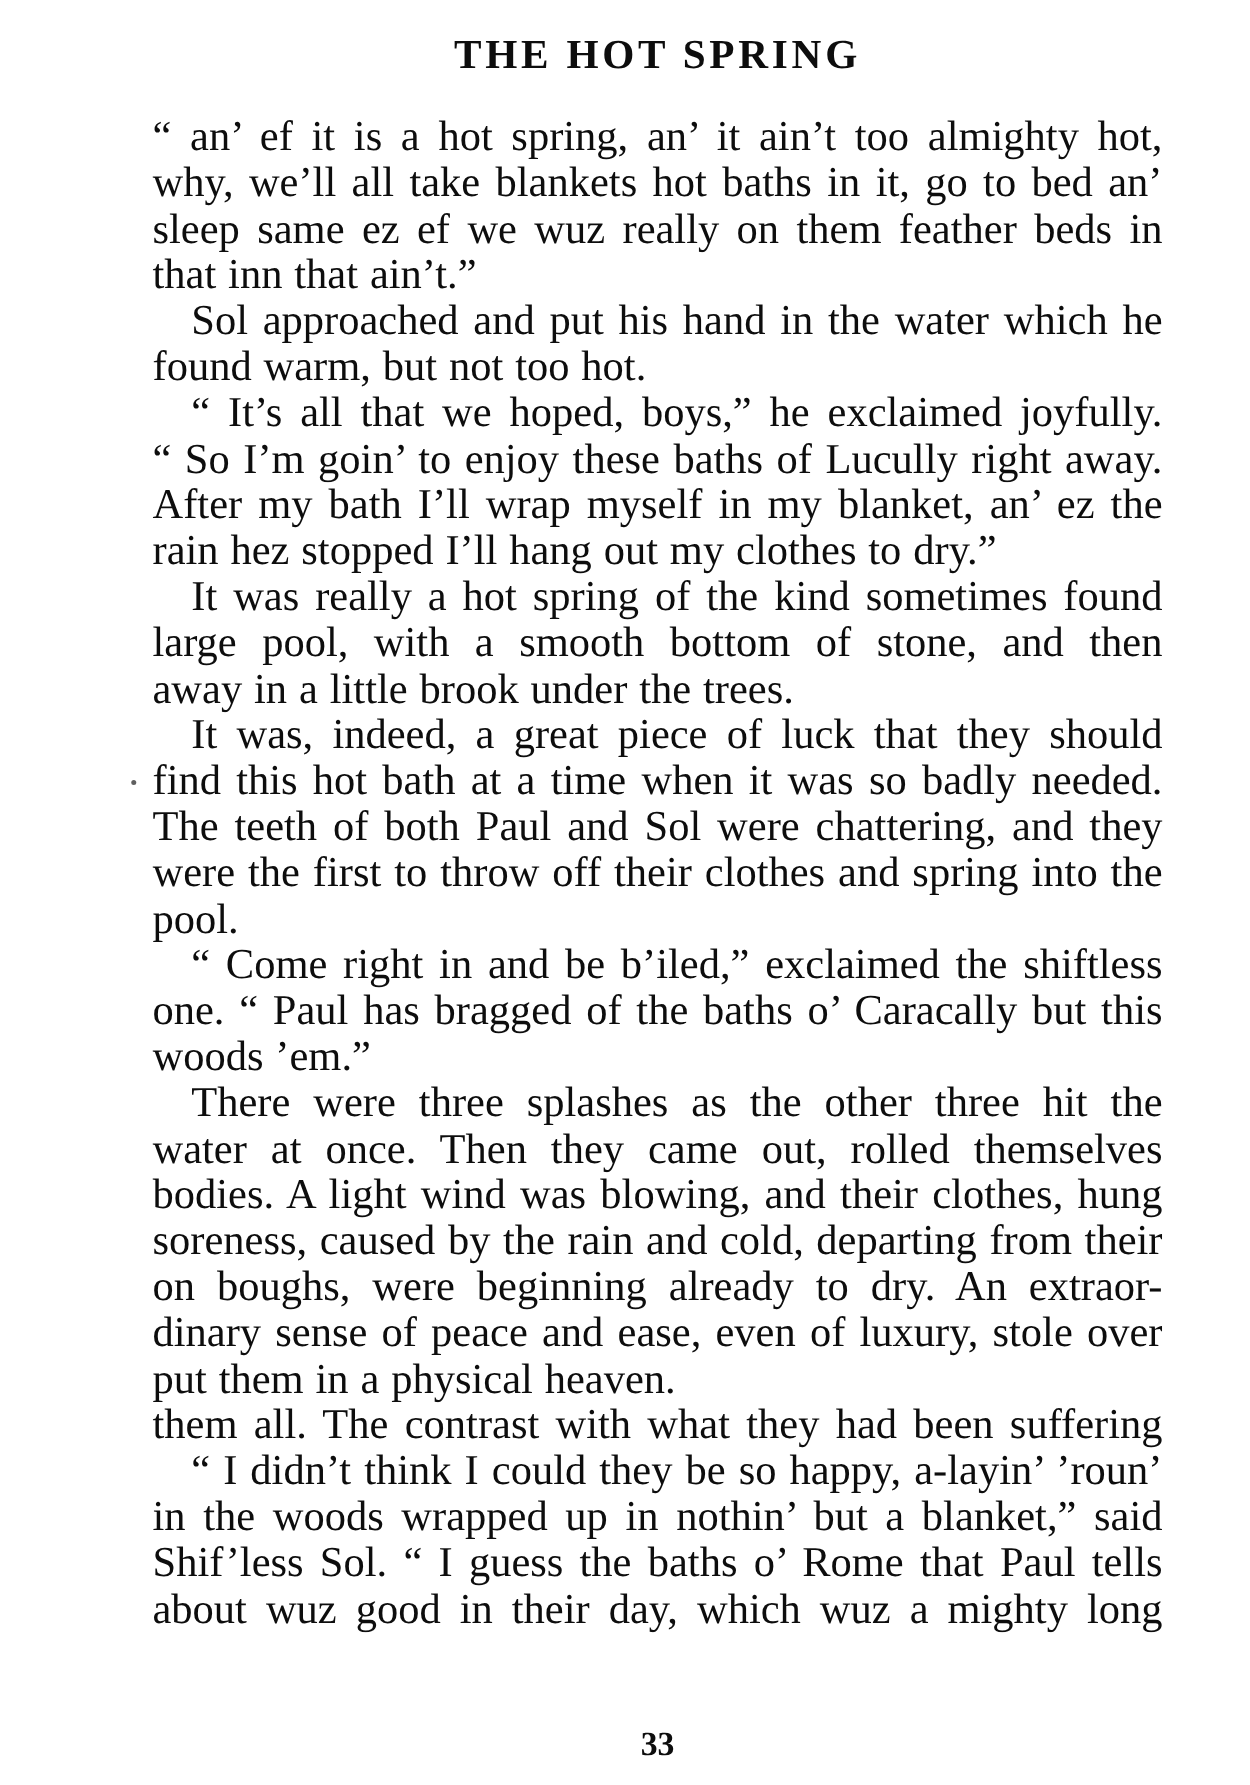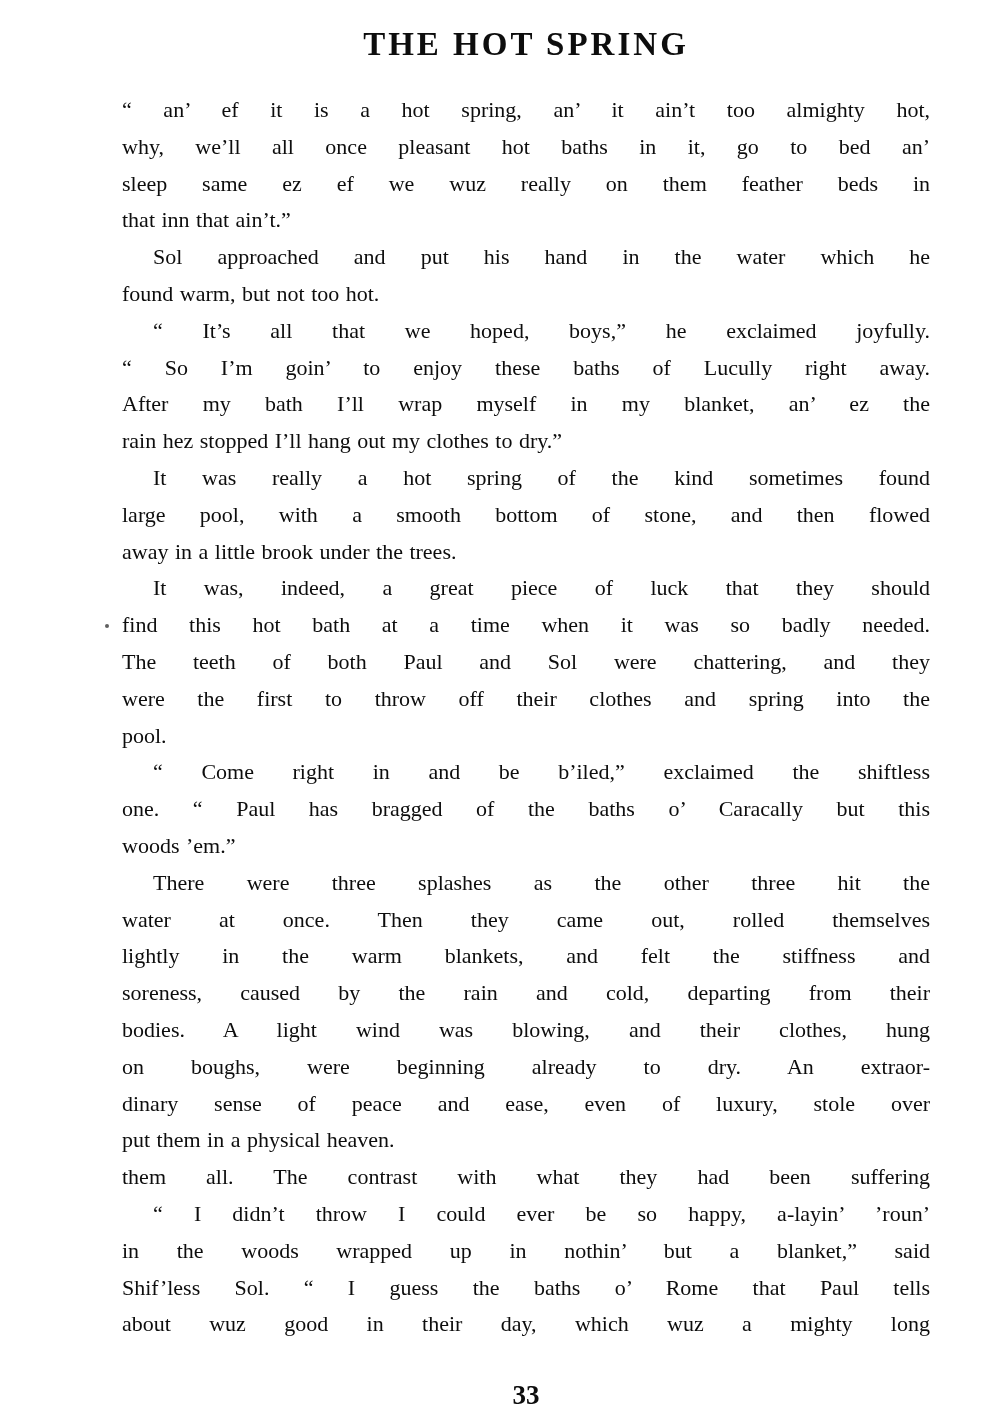--- a/index.html
+++ b/index.html
@@ -27,21 +27,21 @@
     line-height: 36px;
     font-weight: 600;
     letter-spacing: 3px;
     white-space: nowrap;
   }
   .text-block {
     position: absolute;
     top: 92px;
     left: 122px;
     width: 808px;
-    font-size: 22px;
+    font-size: 34px;
     line-height: 36.8px;
     word-spacing: 1px;
   }
   .line {
     text-align: justify;
     text-align-last: justify;
     height: 36.8px;
     overflow: hidden;
   }
   .line.last {
@@ -75,21 +75,21 @@
 <body>
 
 <div class="page" style="background: rgb(255, 255, 255); color: rgb(13, 13, 13);">
   <div class="running-head">THE HOT SPRING</div>
 
   <div class="scan-speck"></div>
 
   <div class="text-block">
 
   <div class="line">“ an’ ef it is a hot spring, an’ it ain’t too almighty hot,</div>
-      <div class="line">why, we’ll all once pleasant hot baths in it, go to bed an’</div>
+      <div class="line">why, we’ll all take blankets hot baths in it, go to bed an’</div>
       <div class="line">sleep same ez ef we wuz really on them feather beds in</div>
       <div class="line last">that inn that ain’t.”</div>
       <div class="line indent">Sol approached and put his hand in the water which he</div>
       <div class="line last">found warm, but not too hot.</div>
       <div class="line indent">“ It’s all that we hoped, boys,” he exclaimed joyfully.</div>
       <div class="line">“ So I’m goin’ to enjoy these baths of Lucully right away.</div>
       <div class="line">After my bath I’ll wrap myself in my blanket, an’ ez the</div>
       <div class="line last">rain hez stopped I’ll hang out my clothes to dry.”</div>
       <div class="line indent">It was really a hot spring of the kind sometimes found</div>
       <div class="line">large pool, with a smooth bottom of stone, and then flowed</div>
@@ -97,27 +97,26 @@
       <div class="line indent">It was, indeed, a great piece of luck that they should</div>
       <div class="line">find this hot bath at a time when it was so badly needed.</div>
       <div class="line">The teeth of both Paul and Sol were chattering, and they</div>
       <div class="line">were the first to throw off their clothes and spring into the</div>
       <div class="line last">pool.</div>
       <div class="line indent">“ Come right in and be b’iled,” exclaimed the shiftless</div>
       <div class="line">one.  “ Paul has bragged of the baths o’ Caracally but this</div>
       <div class="line last">woods ’em.”</div>
       <div class="line indent">There were three splashes as the other three hit the</div>
       <div class="line">water at once.  Then they came out, rolled themselves</div>
-      <div class="line">lightly in the warm blankets, and felt the stiffness and</div>
+      <div class="line">bodies.  A light wind was blowing, and their clothes, hung</div>
       <div class="line">soreness, caused by the rain and cold, departing from their</div>
-      <div class="line">bodies.  A light wind was blowing, and their clothes, hung</div>
       <div class="line">on boughs, were beginning already to dry.  An extraor-</div>
       <div class="line">dinary sense of peace and ease, even of luxury, stole over</div>
       <div class="line last">put them in a physical heaven.</div>
       <div class="line">them all.  The contrast with what they had been suffering</div>
-      <div class="line indent">“ I didn’t throw I could ever be so happy, a-layin’ ’roun’</div>
+      <div class="line indent">“ I didn’t think I could they be so happy, a-layin’ ’roun’</div>
       <div class="line">in the woods wrapped up in nothin’ but a blanket,” said</div>
       <div class="line">Shif’less Sol.  “ I guess the baths o’ Rome that Paul tells</div>
       <div class="line">about wuz good in their day, which wuz a mighty long</div>
     </div>
 
   <div class="page-number">33</div>
 </div>
 
 </body></html>

